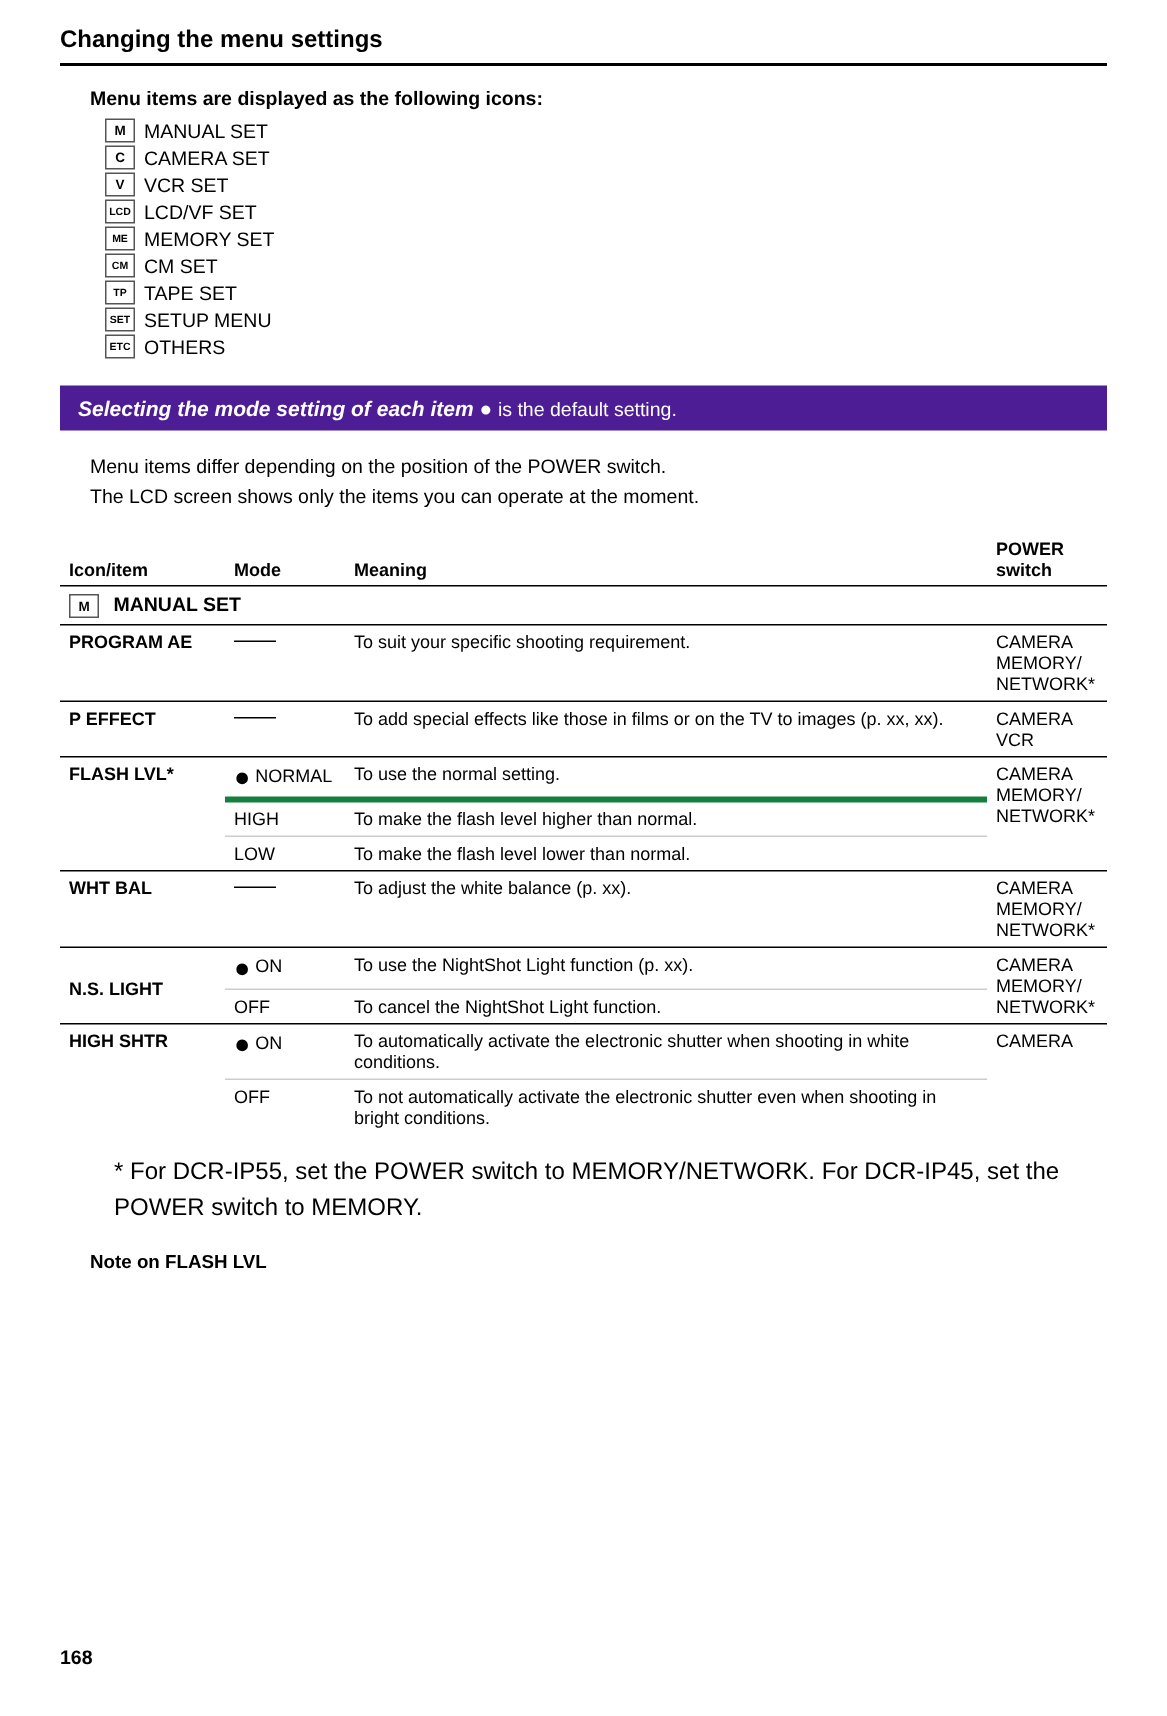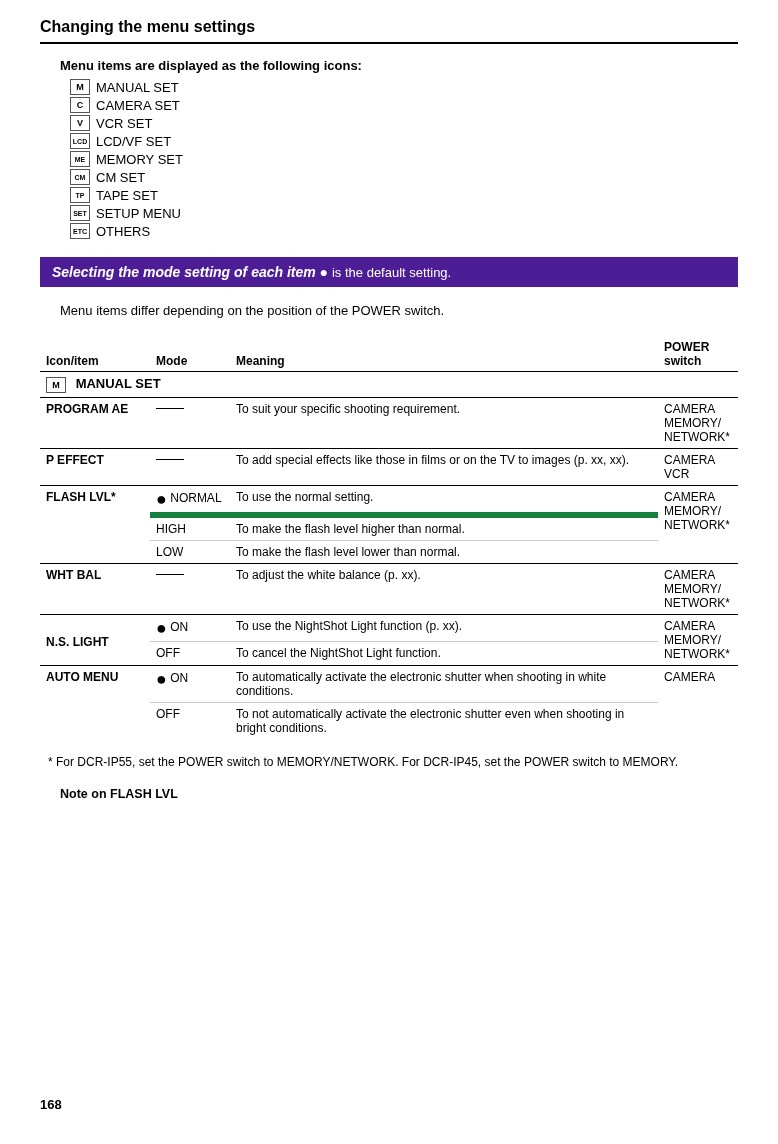--- a/index.html
+++ b/index.html
@@ -122,22 +122,22 @@
       min-width: 260px;
     }
     .power-cell {
       font-size: 11.5px;
       white-space: nowrap;
     }
     .top-border-row td {
       border-top: 1px solid #000;
     }
     .footnote {
-      margin: 8px 20px 14px 8px;
-      font-size: 12px;
+      margin: 8px 20px 14px 36px;
+      font-size: 16px;
       line-height: 1.5;
     }
     .note-section {
       margin: 10px 20px 20px 20px;
       font-size: 12.5px;
       line-height: 1.5;
     }
     .note-section .note-title {
       font-weight: bold;
     }
@@ -211,20 +211,21 @@
     </div>
 
     <div class="selecting-header">
       <strong>Selecting the mode setting of each item</strong>
       <span>●</span>
       <span class="default-note"> is the default setting.</span>
     </div>
 
     <div class="intro-text">
       <div>Menu items differ depending on the position of the POWER switch.</div>
+      <div>The LCD screen shows only the items you can operate at the moment.</div>
     </div>
 
     <table class="main-table">
       <thead>
         <tr>
           <th style="width:110px;">Icon/item</th>
           <th style="width:80px;">Mode</th>
           <th>Meaning</th>
           <th style="width:80px;" class="power-switch-th">POWER<br>switch</th>
         </tr>
@@ -251,21 +252,21 @@
           <td class="meaning-cell">To add special effects like those in films or on the TV to images (p. xx, xx).</td>
           <td class="power-cell">CAMERA<br>VCR</td>
         </tr>
 
         <tr class="top-border-row">
           <td class="item-name" rowspan="3" style="vertical-align:top;padding-top:4px;">FLASH LVL*</td>
           <td class="mode-cell"><span class="bullet-dot">●</span> NORMAL</td>
           <td class="meaning-cell">To use the normal setting.</td>
           <td class="power-cell" rowspan="3" style="vertical-align:top;padding-top:4px;">CAMERA<br>MEMORY/<br>NETWORK*</td>
         </tr>
-        <tr style="border-top:6px solid #15803d;">
+        <tr style="border-top:4px solid #15803d;">
           <td class="mode-cell">HIGH</td>
           <td class="meaning-cell">To make the flash level higher than normal.</td>
         </tr>
         <tr style="border-top:1px solid #ccc;">
           <td class="mode-cell">LOW</td>
           <td class="meaning-cell">To make the flash level lower than normal.</td>
         </tr>
 
         <tr class="top-border-row">
           <td class="item-name">WHT BAL</td>
@@ -279,21 +280,21 @@
           <td class="mode-cell"><span class="bullet-dot">●</span> ON</td>
           <td class="meaning-cell">To use the NightShot Light function (p. xx).</td>
           <td class="power-cell" rowspan="2" style="vertical-align:top;padding-top:4px;">CAMERA<br>MEMORY/<br>NETWORK*</td>
         </tr>
         <tr style="border-top:1px solid #ccc;">
           <td class="mode-cell">OFF</td>
           <td class="meaning-cell">To cancel the NightShot Light function.</td>
         </tr>
 
         <tr class="top-border-row">
-          <td class="item-name" rowspan="2" style="vertical-align:top;padding-top:4px;">AUTO MENU</td>
+          <td class="item-name" rowspan="2" style="vertical-align:top;padding-top:4px;">HIGH SHTR</td>
           <td class="mode-cell"><span class="bullet-dot">●</span> ON</td>
           <td class="meaning-cell">To automatically activate the electronic shutter when shooting in white conditions.</td>
           <td class="power-cell" rowspan="2" style="vertical-align:top;padding-top:4px;">CAMERA</td>
         </tr>
         <tr style="border-top:1px solid #ccc;">
           <td class="mode-cell">OFF</td>
           <td class="meaning-cell">To not automatically activate the electronic shutter even when shooting in bright conditions.</td>
         </tr>
       </tbody>
     </table>

